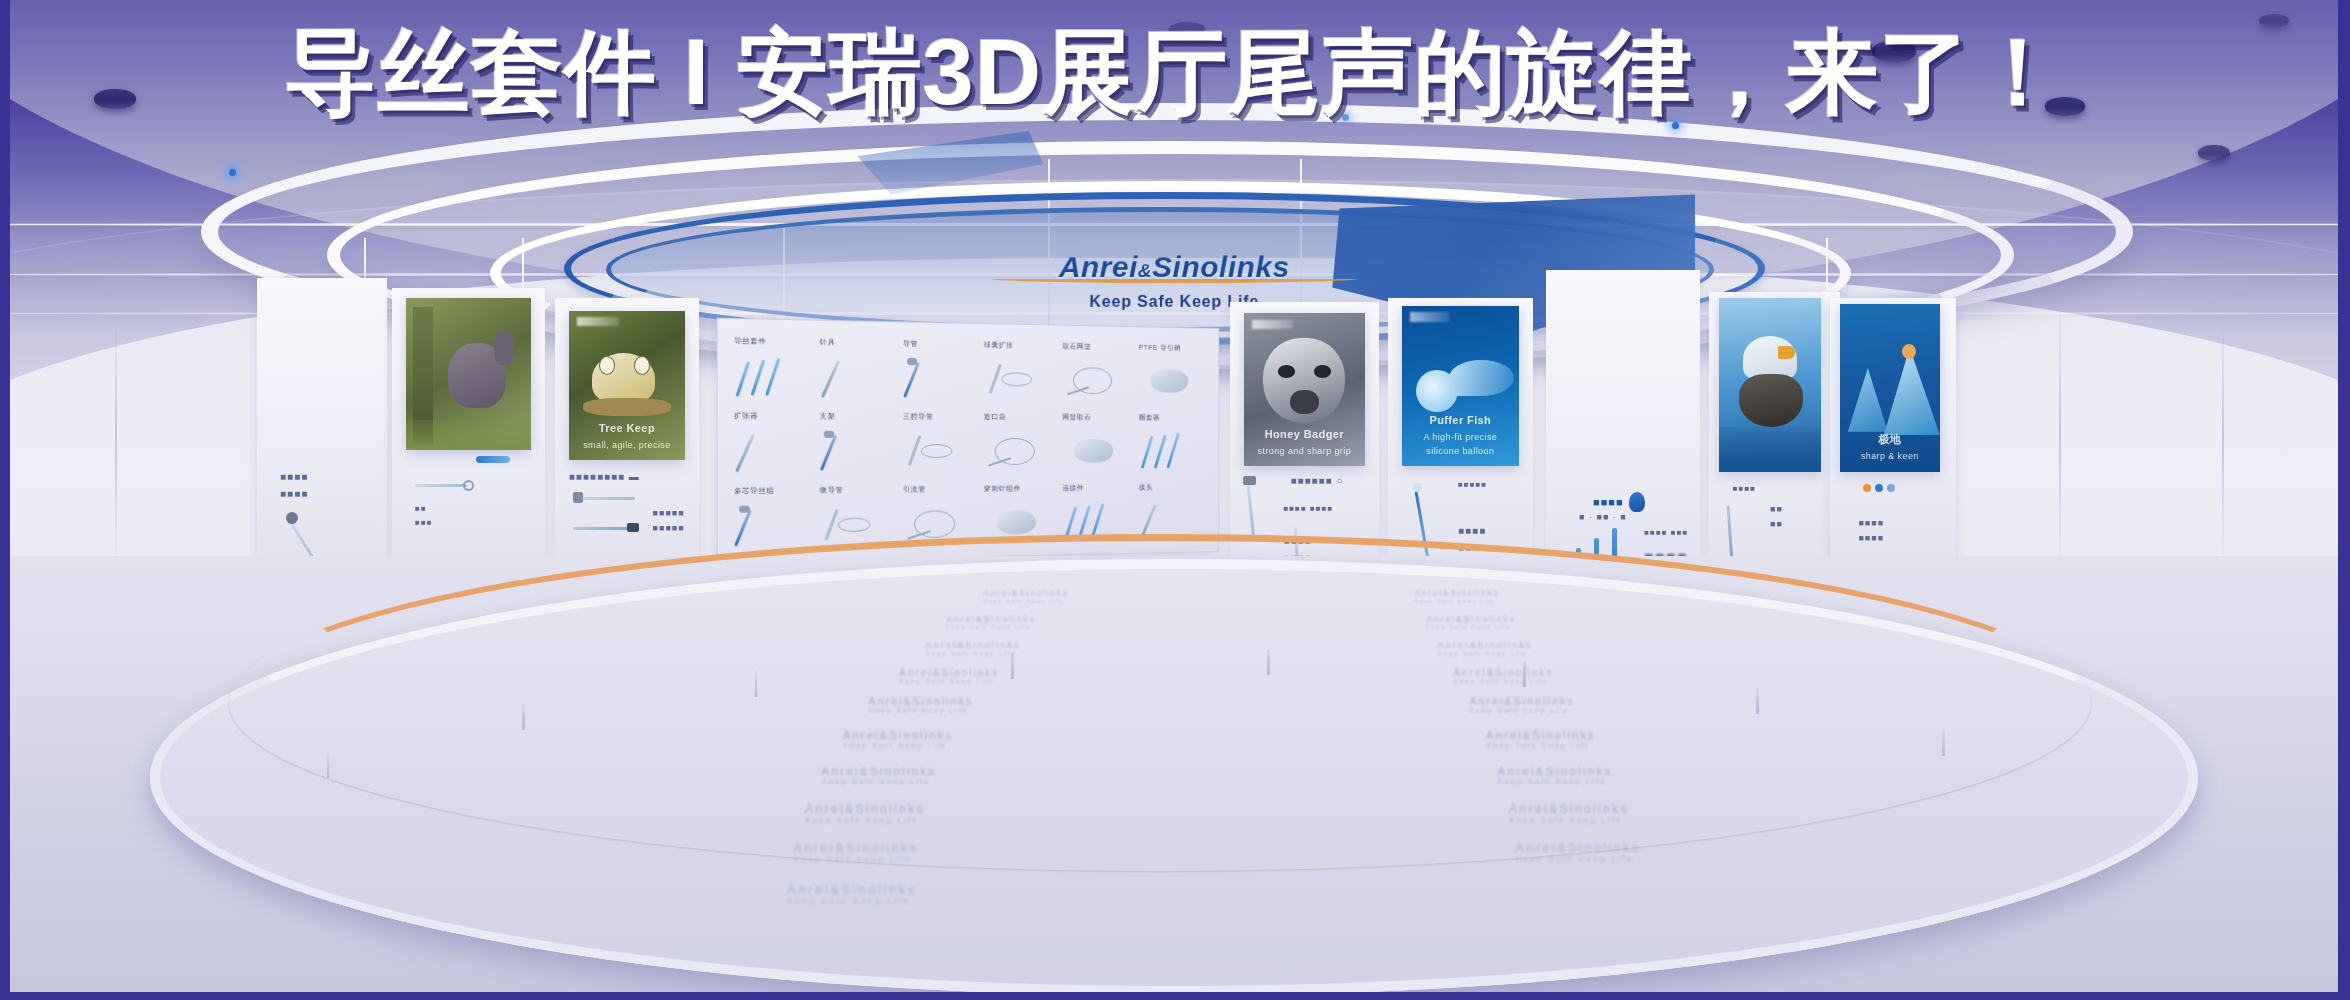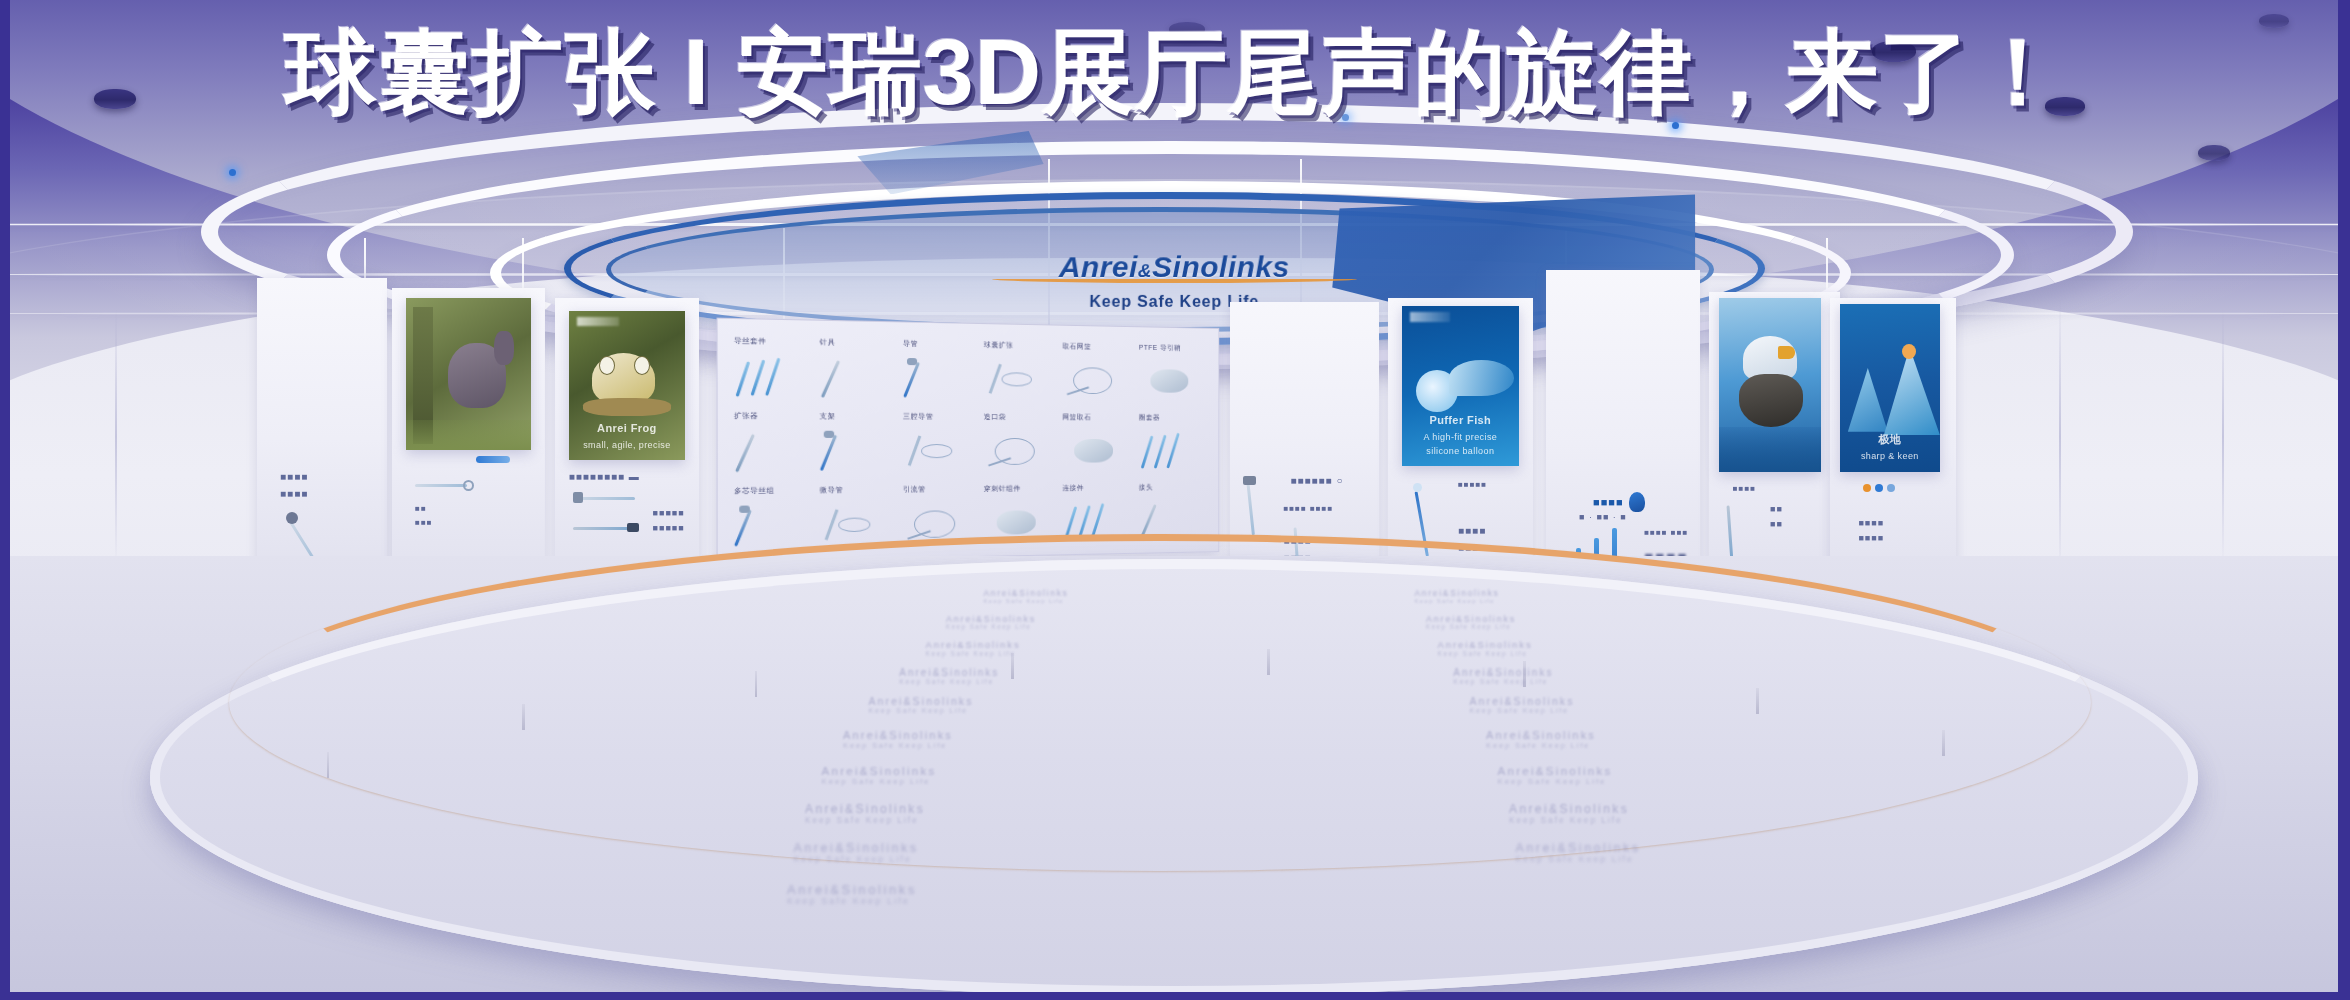--- a/index.html
+++ b/index.html
@@ -330,21 +330,21 @@
     <div class="board-label" style="left:17.0%;top:55.8%;font-size:8px;">■■■ ■■■■</div>
 
     <div class="board" style="left:23.4%;top:30.0%;width:6.2%;height:28.0%;"></div>
     <div class="poster" style="left:24.0%;top:31.4%;width:5.0%;height:15.0%;background:linear-gradient(150deg,#6f8142 0%,#49592e 40%,#8b9a5c 100%);">
       <div class="logo-sm" style="width:36%;height:6%;"></div>
       <div style="position:absolute;left:20%;top:28%;width:54%;height:34%;border-radius:54% 54% 40% 40%;background:linear-gradient(150deg,#efe8cf,#c9b96c);"></div>
       <div style="position:absolute;left:26%;top:30%;width:14%;height:13%;border-radius:50%;background:#f4f2e6;border:1.5px solid #6f6a3d;"></div>
       <div style="position:absolute;left:56%;top:30%;width:14%;height:13%;border-radius:50%;background:#f4f2e6;border:1.5px solid #6f6a3d;"></div>
       <div style="position:absolute;left:12%;top:58%;width:76%;height:12%;border-radius:40%;background:#a08a52;"></div>
       <div class="cap">
-        <b>Anrei Frog</b>
+        <b>Tree Keep</b>
         <span>small, agile, precise</span>
       </div>
     </div>
     <div class="board-label" style="left:24.0%;top:47.2%;">■■■■■■■■ ▬</div>
     <div class="tool" style="left:24.2%;top:49.6%;width:72px;height:12px;">
       <div class="shaft lt" style="width:62px;top:5px;"></div>
       <div style="position:absolute;left:0;top:0;width:10px;height:11px;background:#7e8da6;border-radius:2px;"></div>
     </div>
     <div class="tool" style="left:24.2%;top:52.6%;width:72px;height:12px;">
       <div class="shaft" style="width:58px;top:5px;"></div>
@@ -473,20 +473,31 @@
         </div>
         <div class="prod-cell" style="left: 83%; top: 69%; width: 15%; height: 29%;">
           <div class="plabel">接头</div>
           <div style="position: absolute; left: 4%; top: 28%; width: 92%; height: 66%;">
             <div style="position:absolute;left:8%;top:4%;width:2.5px;height:88%;background:linear-gradient(180deg,#c3cedd,#7c9cbe);transform:rotate(24deg);border-radius:2px;"></div>
           </div>
         </div>
       </div>
 
     <div class="board" style="left:52.4%;top:30.4%;width:6.4%;height:27.6%;"></div>
+    <div class="poster" style="left:53.0%;top:31.6%;width:5.2%;height:15.4%;background:linear-gradient(160deg,#8f94a2 0%,#5c6272 55%,#9aa0ad 100%);">
+      <div class="logo-sm" style="width:34%;height:6%;"></div>
+      <div style="position:absolute;left:16%;top:16%;width:68%;height:56%;border-radius:46% 46% 48% 48%;background:linear-gradient(160deg,#e7e9ee,#6a707f);"></div>
+      <div style="position:absolute;left:28%;top:34%;width:14%;height:8%;border-radius:50%;background:#23262e;"></div>
+      <div style="position:absolute;left:58%;top:34%;width:14%;height:8%;border-radius:50%;background:#23262e;"></div>
+      <div style="position:absolute;left:38%;top:50%;width:24%;height:16%;border-radius:46%;background:#3a3d47;"></div>
+      <div class="cap">
+        <b>Honey Badger</b>
+        <span>strong and sharp grip</span>
+      </div>
+    </div>
     <div class="board-label" style="left:55.0%;top:47.6%;">■■■■■■ ○</div>
     <div class="tool" style="left:53.2%;top:48.2%;width:40px;height:60px;">
       <div class="shaft lt" style="width:52px;top:4px;transform:rotate(84deg);transform-origin:left center;"></div>
       <div style="position:absolute;left:-5px;top:-2px;width:13px;height:9px;background:#77839b;border-radius:2px;"></div>
     </div>
     <div class="tool" style="left:55.2%;top:52.6%;width:40px;height:44px;">
       <div class="shaft lt" style="width:42px;top:4px;transform:rotate(86deg);transform-origin:left center;"></div>
     </div>
     <div class="board-label" style="left:54.7%;top:50.6%;font-size:8px;">■■■■ ■■■■</div>
     <div class="board-label" style="left:54.7%;top:53.6%;font-size:10px;">■■■■<br>■■■■</div>
@@ -589,15 +600,15 @@
         <div class="floor-text" style="left: 64.8%; top: 81%; transform: scale(1.2);"><span>Anrei&amp;Sinolinks</span><span class="sub">Keep Safe Keep Life</span></div>
         <div class="floor-text" style="left: 65.2%; top: 85%; transform: scale(1.25);"><span>Anrei&amp;Sinolinks</span><span class="sub">Keep Safe Keep Life</span></div>
       </div>
 
   </div>
 
   <div class="frame-edge frame-left"></div>
   <div class="frame-edge frame-right"></div>
   <div class="frame-edge frame-bottom"></div>
 
-  <div class="headline">球囊扩张 I 安瑞3D展厅尾声的旋律，来了！</div>
+  <div class="headline">导丝套件 I 安瑞3D展厅尾声的旋律，来了！</div>
 
 </div>
 
 </body></html>

